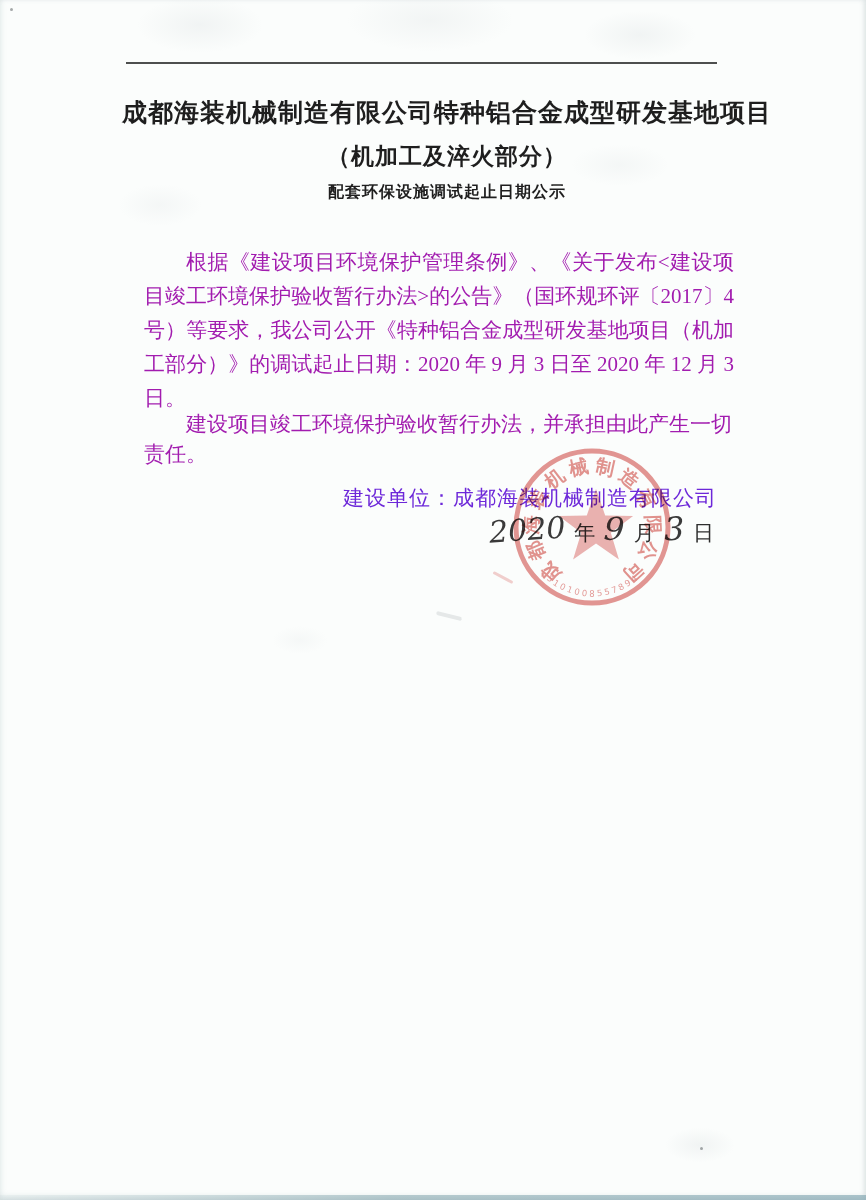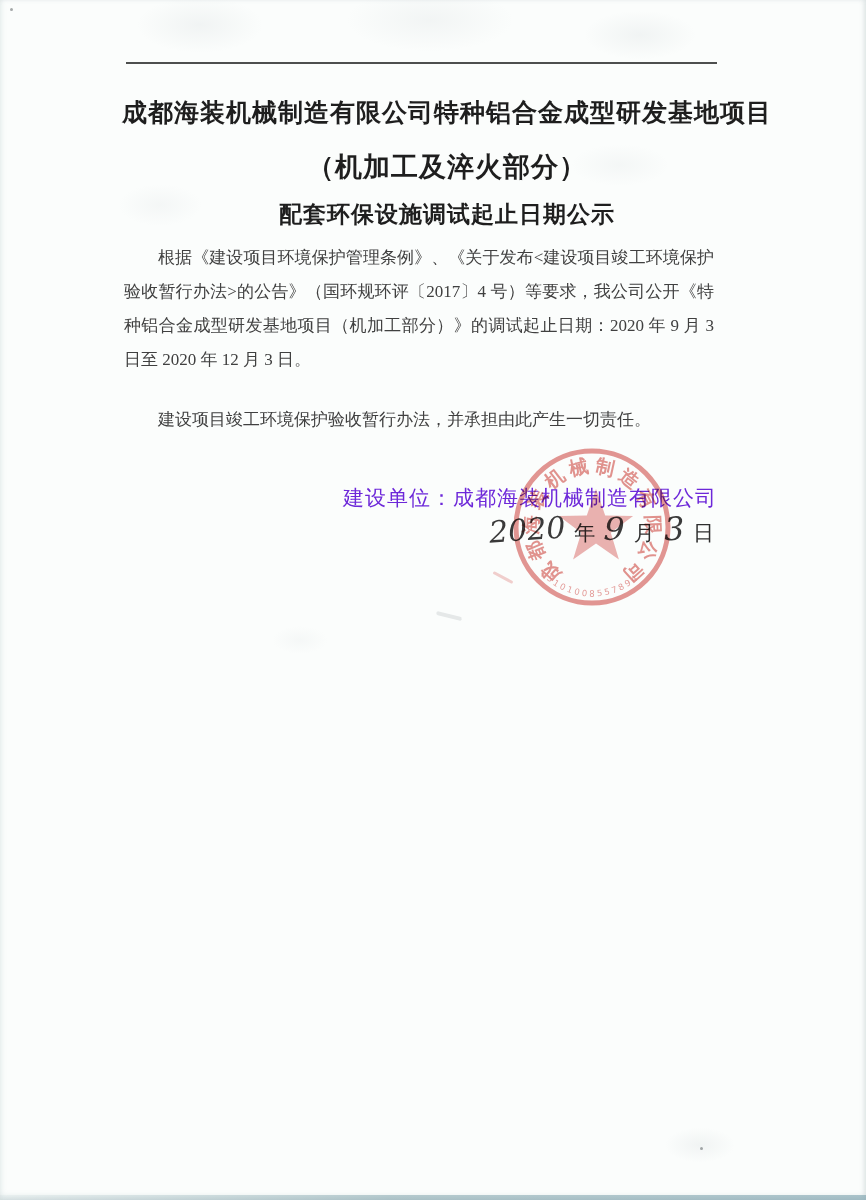--- a/index.html
+++ b/index.html
@@ -20,23 +20,23 @@
       radial-gradient(120px 45px at 430px 20px, rgba(150,162,168,0.09), transparent 70%),
       radial-gradient(80px 35px at 640px 35px,  rgba(150,162,168,0.10), transparent 70%),
       radial-gradient(60px 30px at 160px 205px, rgba(150,162,168,0.07), transparent 70%),
       radial-gradient(70px 30px at 620px 165px, rgba(150,162,168,0.07), transparent 70%),
       radial-gradient(50px 25px at 700px 1145px,rgba(150,162,168,0.10), transparent 70%),
       radial-gradient(40px 20px at 300px 640px, rgba(150,162,168,0.06), transparent 70%);
   }
   .rule{position:absolute;left:126px;top:62px;width:591px;height:2px;background:#4d4f4e;}
   .title{position:absolute;left:0;right:0;text-align:center;font-weight:bold;color:#1e1e1e;letter-spacing:1px;padding-left:28px;}
   .title-1{top:96px;font-size:25px;}
-  .title-2{top:149px;font-size:27px;}
-  .title-3{top:199px;font-size:23px;}
-  .para{position:absolute;left:124px;width:590px;color:#404040;font-size:17px;}
+  .title-2{top:141px;font-size:23px;}
+  .title-3{top:182px;font-size:16px;}
+  .para{position:absolute;left:144px;width:590px;color:#a21caf;font-size:21px;}
   .para-1{top:224px;line-height:34px;text-align:justify;text-indent:2em;}
   .para-2{top:388px;line-height:30px;text-indent:2em;}
   .sig{position:absolute;right:149px;top:484px;font-size:21px;color:#6d28d9;letter-spacing:1px;}
   .dateline{position:absolute;right:152px;top:510px;display:flex;align-items:baseline;gap:9px;color:#2e2e2e;}
   .dateline .unit{font-size:21px;}
   .hand{font-size:30px;font-style:italic;color:#3a3a3a;display:inline-block;font-family:"DejaVu Serif",serif;}
   .hand-year{transform:rotate(-4deg);}
   .hand-month{transform:rotate(4deg);font-size:32px;}
   .hand-day{transform:rotate(-2deg);font-size:32px;}
   .seal{position:absolute;left:512px;top:447px;width:160px;height:160px;mix-blend-mode:multiply;opacity:0.9;}

